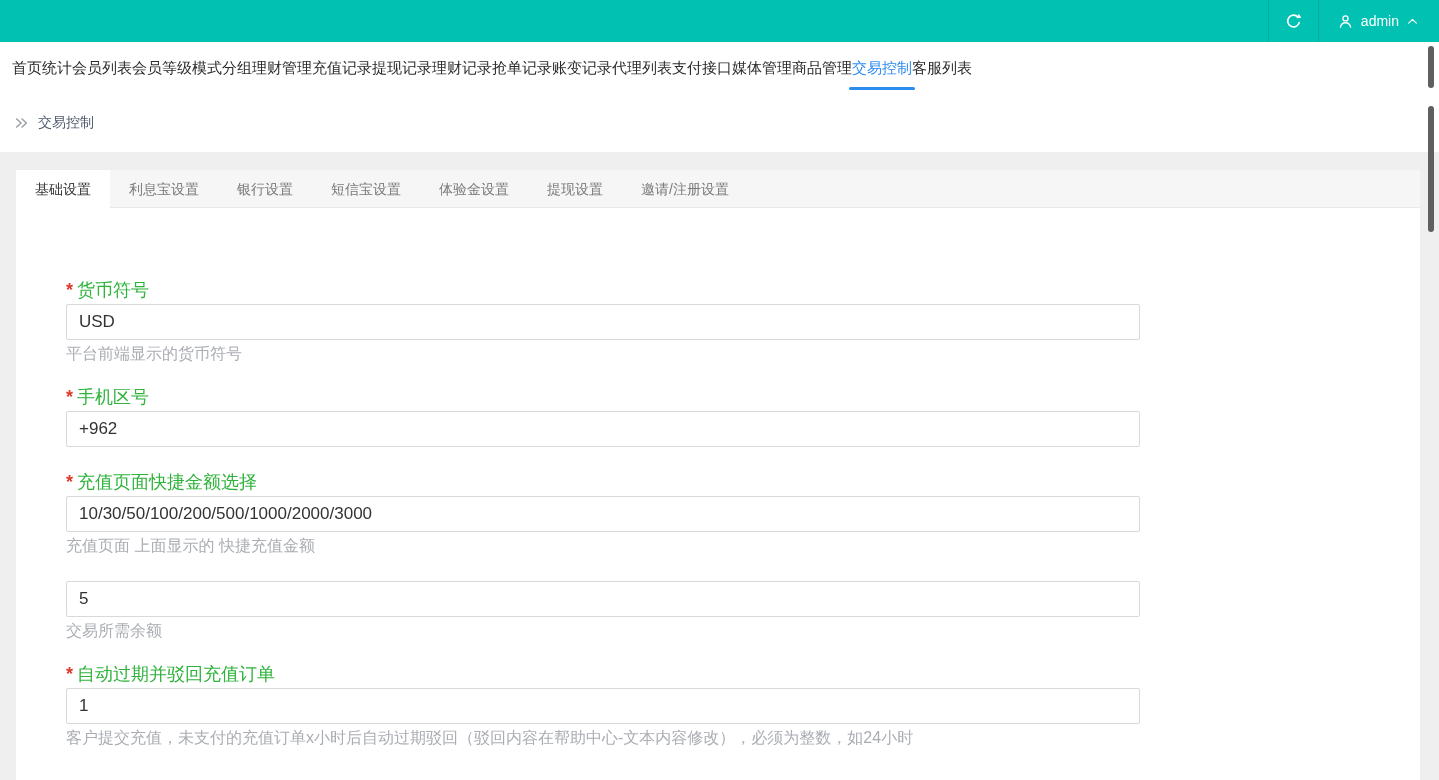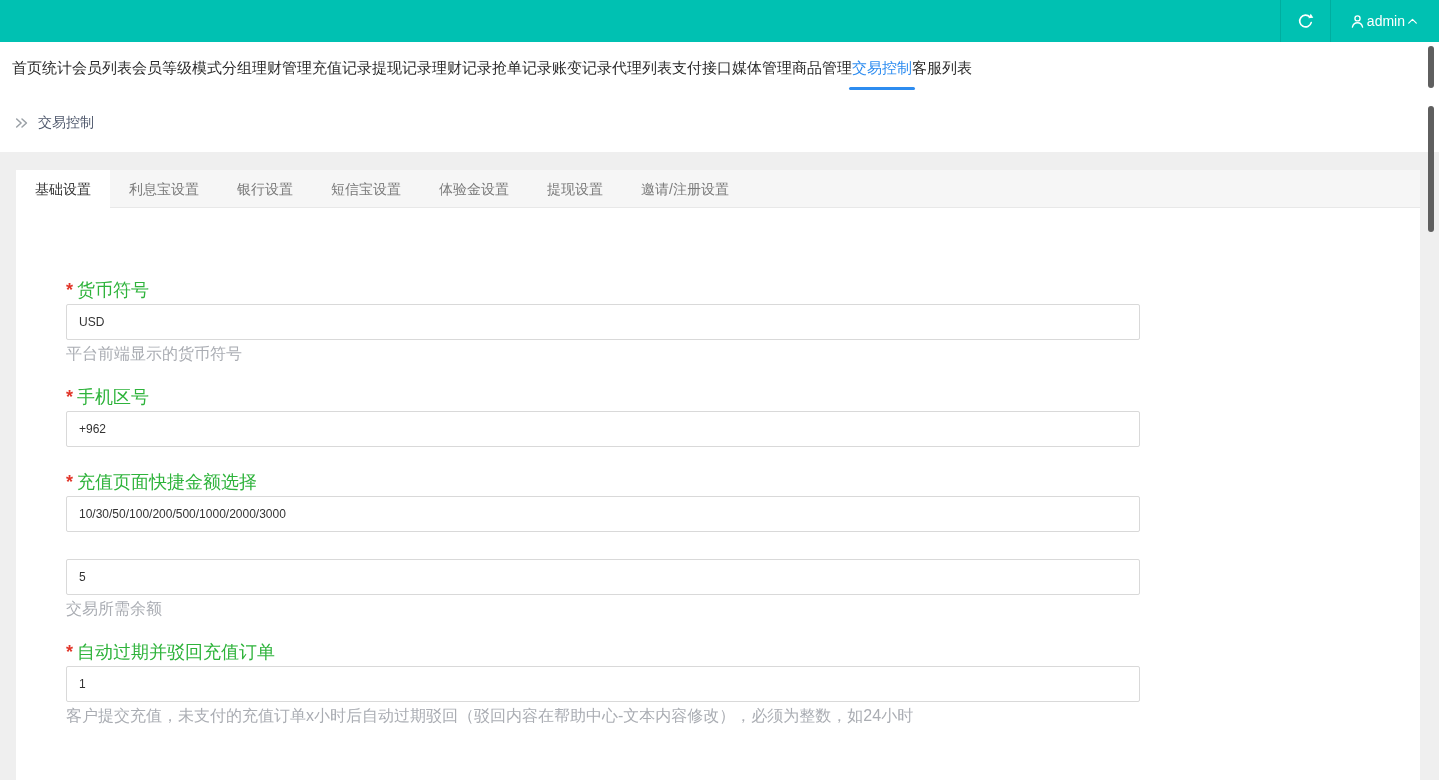--- a/index.html
+++ b/index.html
@@ -40,21 +40,21 @@
     width:50px;
     display:flex;
     align-items:center;
     justify-content:center;
     border-left:1px solid rgba(0,0,0,0.10);
     cursor:pointer;
   }
   .hdr-user {
     display:flex;
     align-items:center;
-    gap:1px;
+    gap:7px;
     padding:0 20px 0 18px;
     border-left:1px solid rgba(0,0,0,0.10);
     color:#fff;
     font-size:14px;
     cursor:pointer;
   }
 
   
   .navbar {
     height:52px;
@@ -141,21 +141,21 @@
     margin-bottom:6px;
     line-height:16px;
   }
   .req { color:#e2372b; margin-right:4px; font-weight:bold; }
   .field-input {
     width:1074px;
     height:36px;
     border:1px solid #d9d9d9;
     border-radius:2px;
     padding:0 12px;
-    font-size:12px;
+    font-size:17px;
     color:#333;
     background:#fff;
     outline:none;
     font-family:"Liberation Sans","DejaVu Sans",sans-serif;
   }
   .field-help {
     margin-top:6px;
     font-size:16px;
     color:#aaadb3;
     line-height:16px;
@@ -262,20 +262,21 @@
           <span class="req">*</span><span>手机区号</span>
         </label>
         <input class="field-input" type="text" value="+962" style="">
       </div>
 
       <div class="field">
         <label class="field-label">
           <span class="req">*</span><span>充值页面快捷金额选择</span>
         </label>
         <input class="field-input" type="text" value="10/30/50/100/200/500/1000/2000/3000" style="">
+        <div class="field-help">充值页面 上面显示的 快捷充值金额</div>
       </div>
 
       <div class="field">
         <input class="field-input" type="text" value="5" style="">
         <div class="field-help">交易所需余额</div>
       </div>
 
       <div class="field">
         <label class="field-label">
           <span class="req">*</span><span>自动过期并驳回充值订单</span>

